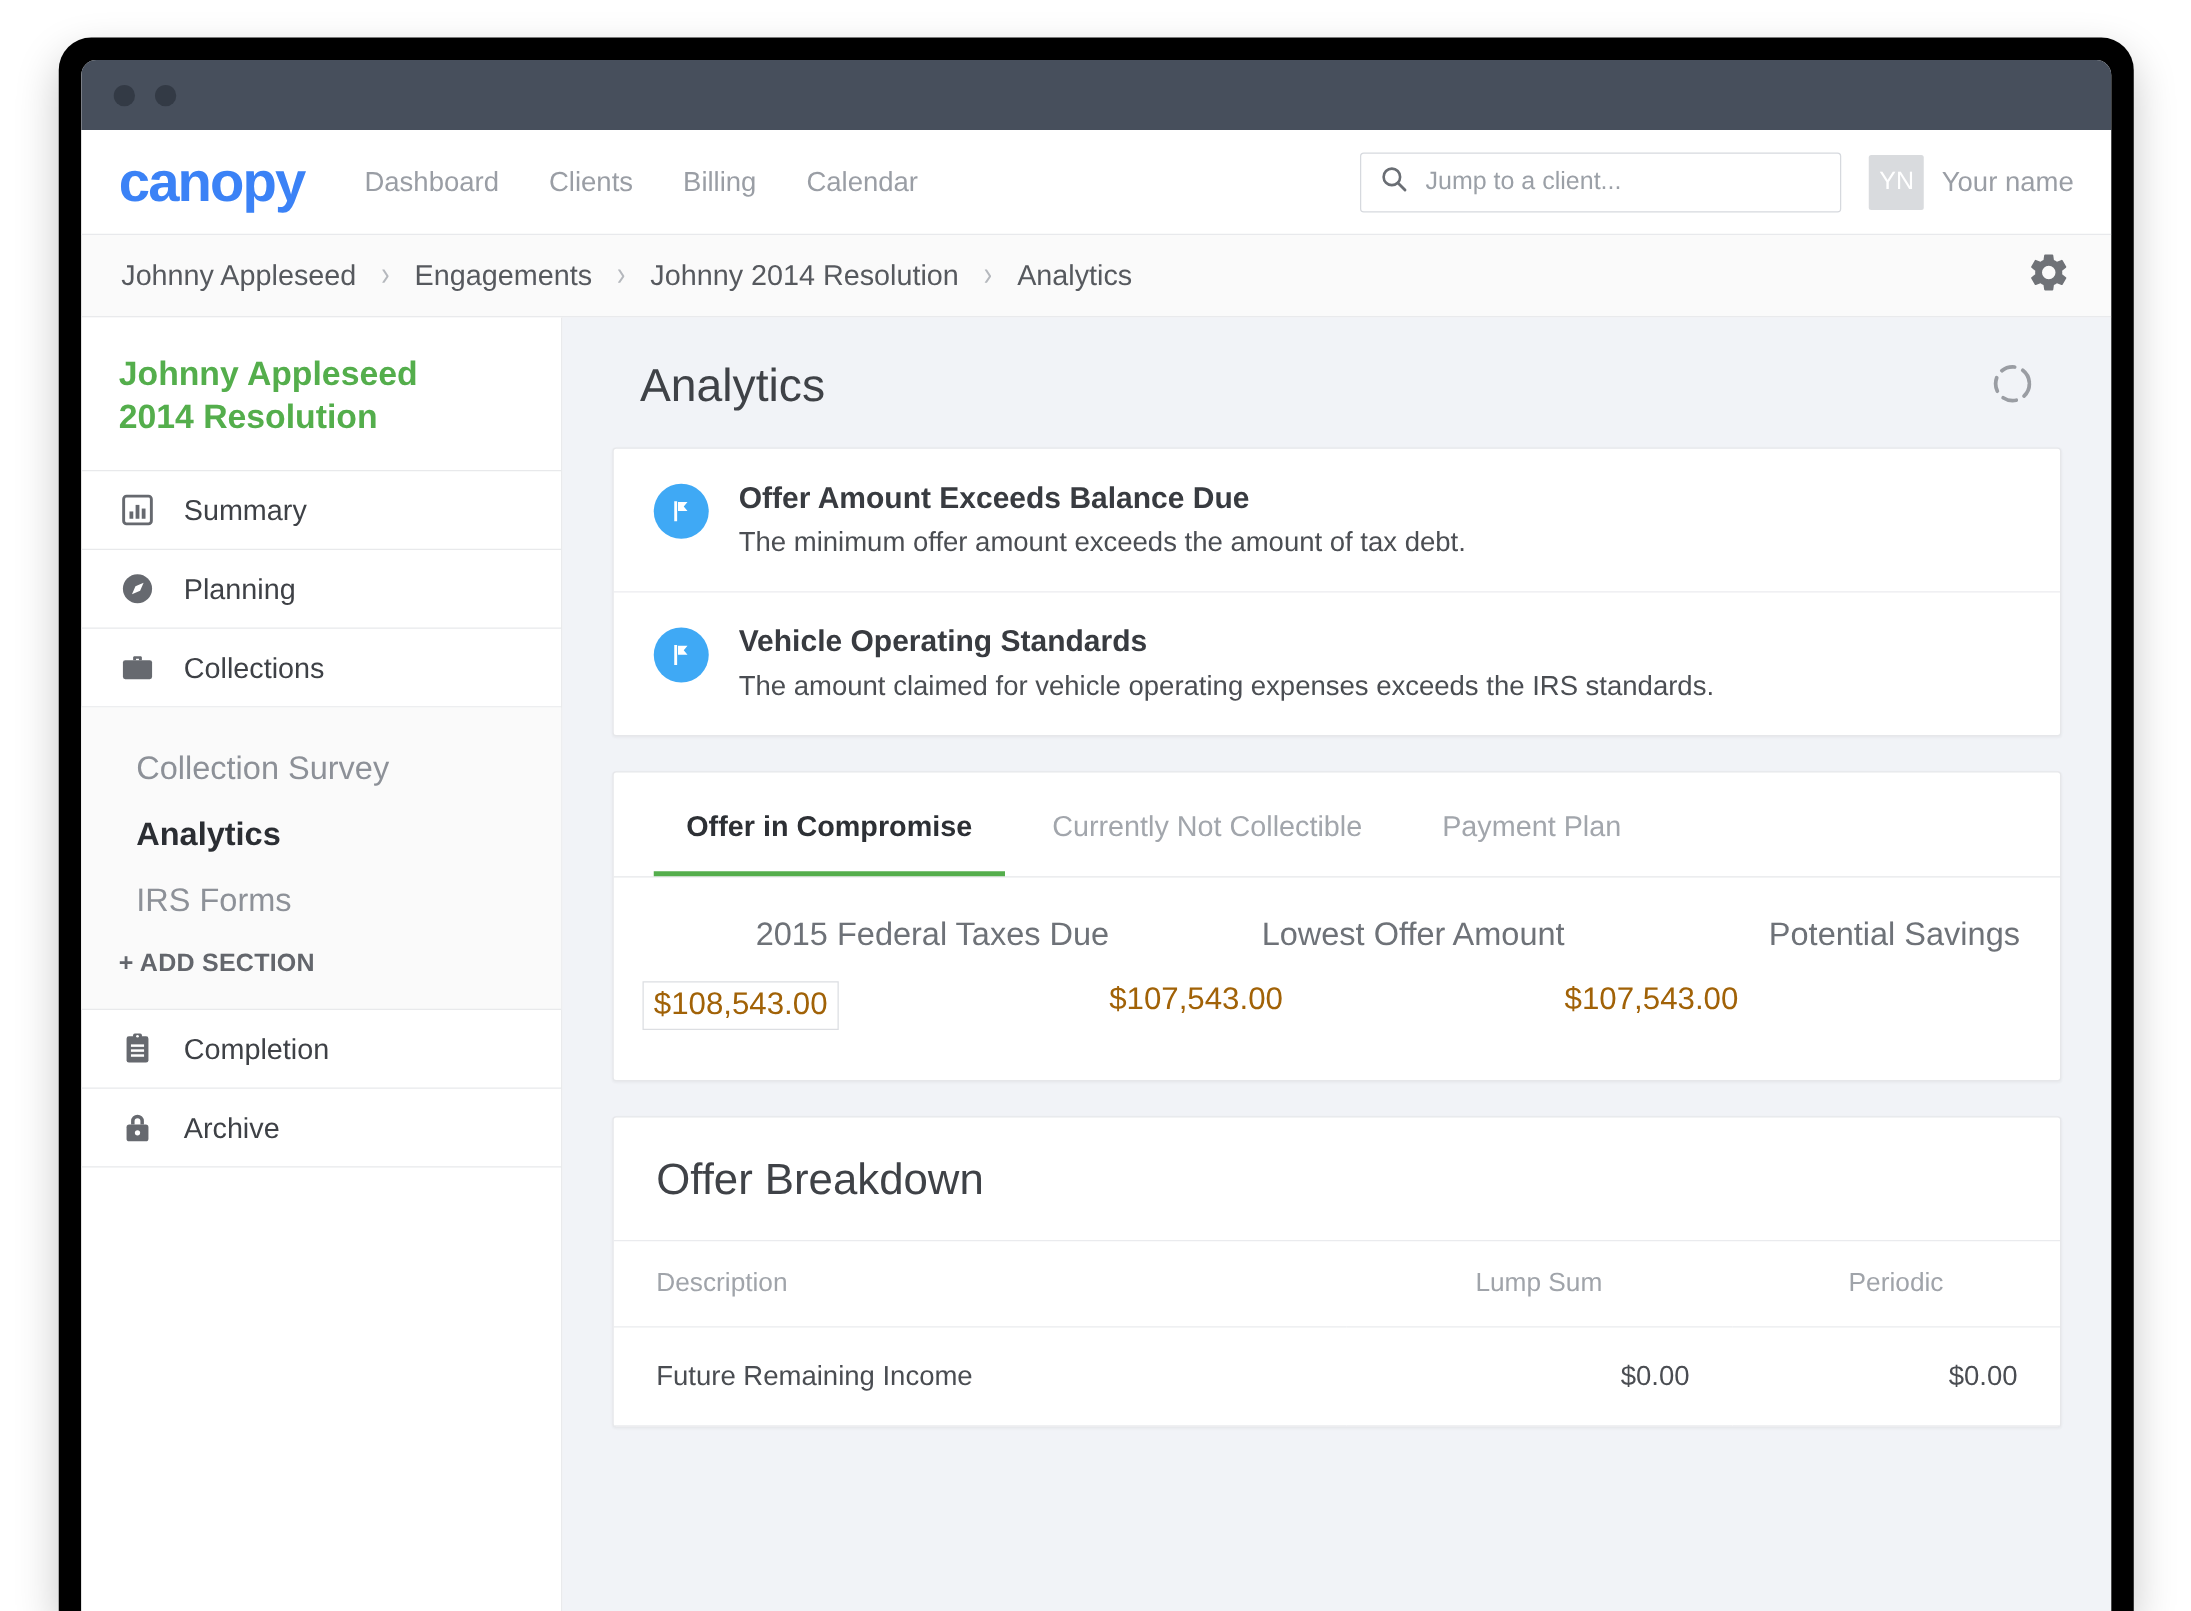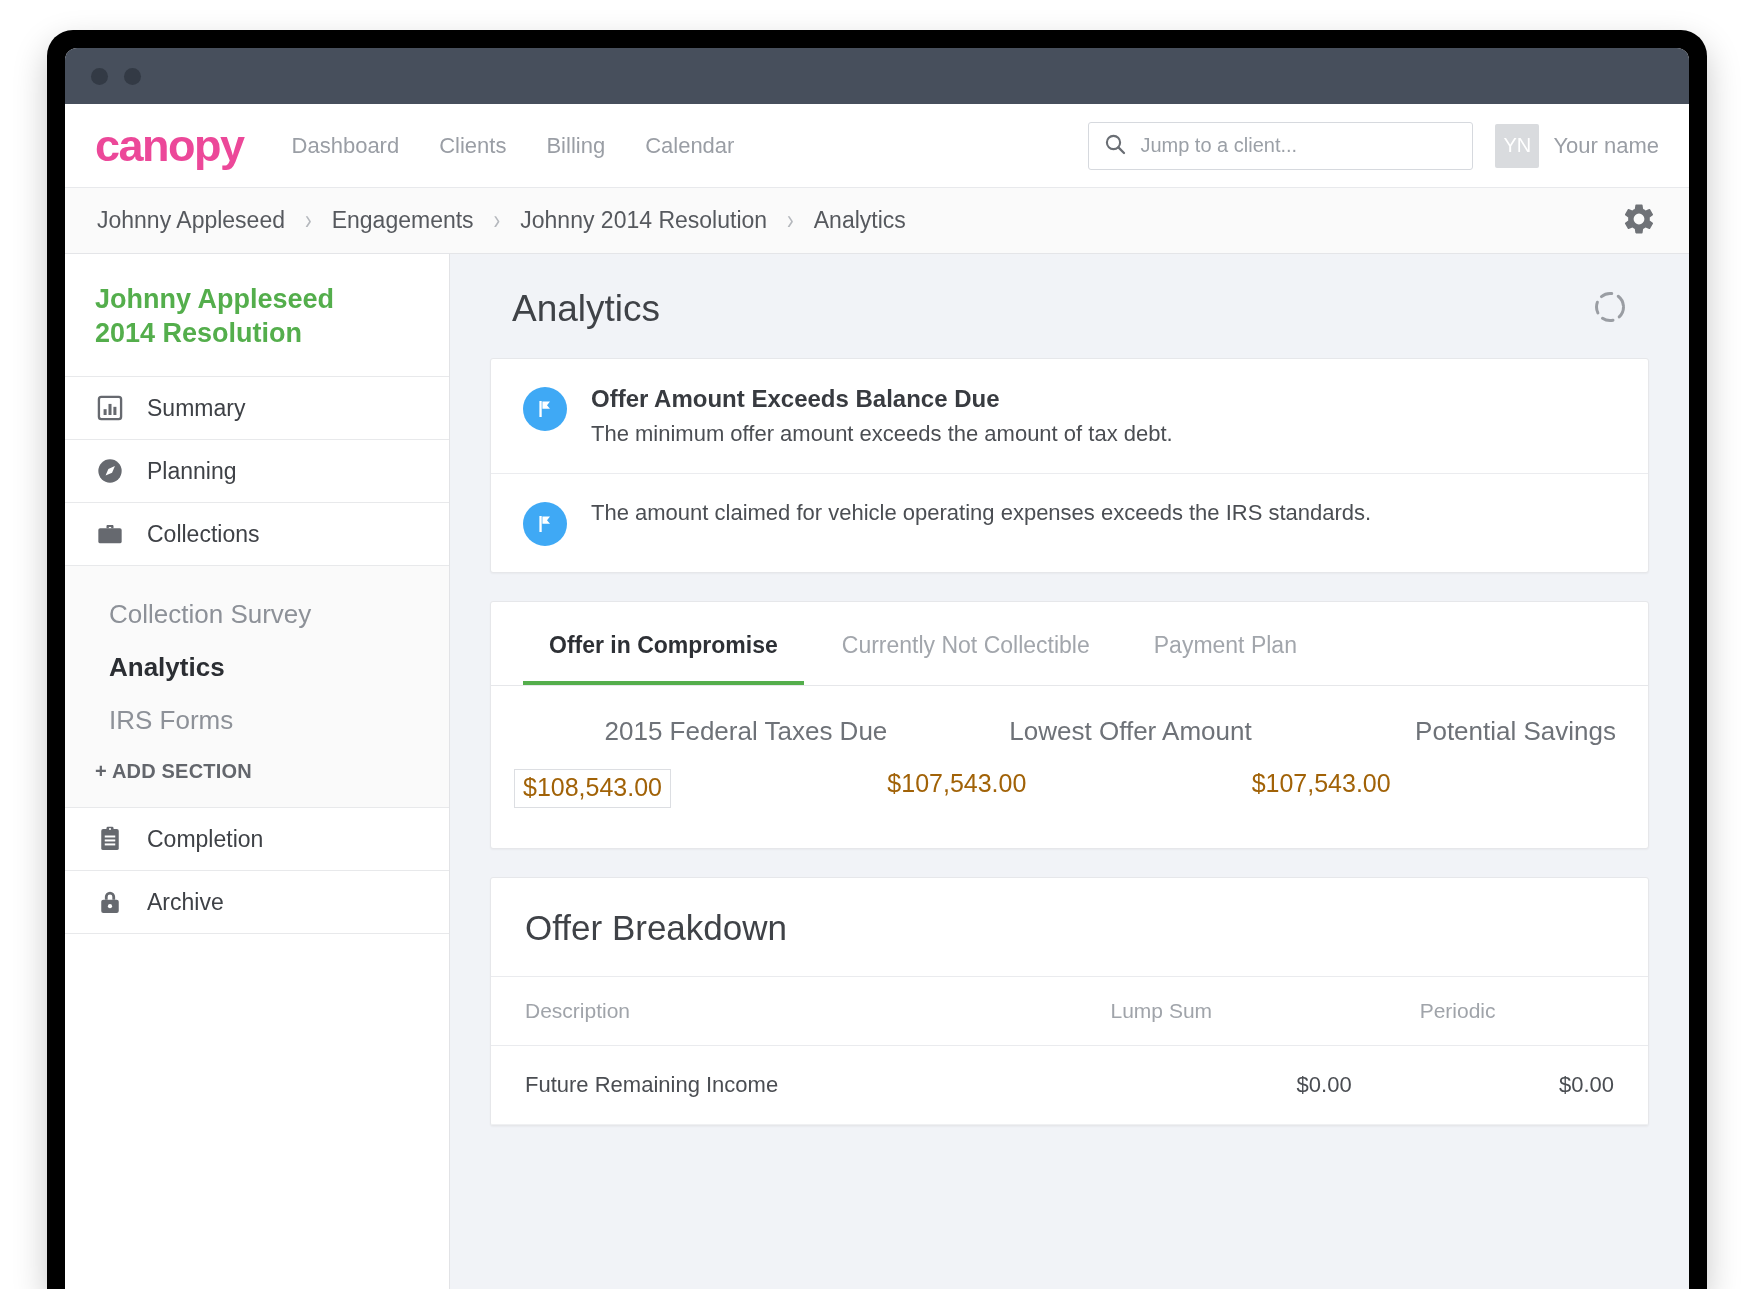--- a/index.html
+++ b/index.html
@@ -61,21 +61,21 @@
     height: 84px;
     background: #ffffff;
     display: flex;
     align-items: center;
     padding: 0 30px 0 30px;
     border-bottom: 1px solid #e8e9ec;
   }
   .logo {
     font-size: 45px;
     font-weight: 700;
-    color: #ec4899;
+    color: #3b82f6;
     letter-spacing: -1.5px;
     margin-right: 48px;
     line-height: 1;
   }
   .navlinks { display: flex; align-items: center; gap: 40px; }
   .navlink {
     font-size: 22px;
     color: #9a9ea5;
     cursor: pointer;
     white-space: nowrap;
@@ -278,21 +278,21 @@
     font-size: 35px;
     color: #3f4247;
     padding: 30px 34px 28px 34px;
     border-bottom: 1px solid #eaebee;
   }
   table { width: 100%; border-collapse: collapse; }
   thead th {
     font-size: 21px;
     color: #a0a4aa;
     font-weight: 400;
-    text-align: left;
+    text-align: center;
     padding: 22px 34px;
     border-bottom: 1px solid #eaebee;
   }
   thead th:first-child { text-align: left; }
   tbody td {
     font-size: 22px;
     color: #4a4d52;
     text-align: right;
     padding: 26px 34px;
     border-bottom: 1px solid #eff0f2;
@@ -454,20 +454,21 @@
               </div>
             </div>
             <div class="alert-row">
               <span class="flag-icon">
                 <svg width="24" height="24" viewBox="0 0 24 24">
                   <rect x="6.4" y="4" width="2.3" height="16" fill="#ffffff"></rect>
                   <path d="M9.4 4.6h7.6l-3 3.6 3 3.6H9.4z" fill="#ffffff"></path>
                 </svg>
               </span>
               <div>
+                <div class="alert-title">Vehicle Operating Standards</div>
                 <div class="alert-desc">The amount claimed for vehicle operating expenses exceeds the IRS standards.</div>
               </div>
             </div>
           </div>
 
           <div class="card">
             <div class="tabs">
               <div class="tab active">Offer in Compromise</div>
               <div class="tab">Currently Not Collectible</div>
               <div class="tab">Payment Plan</div>

